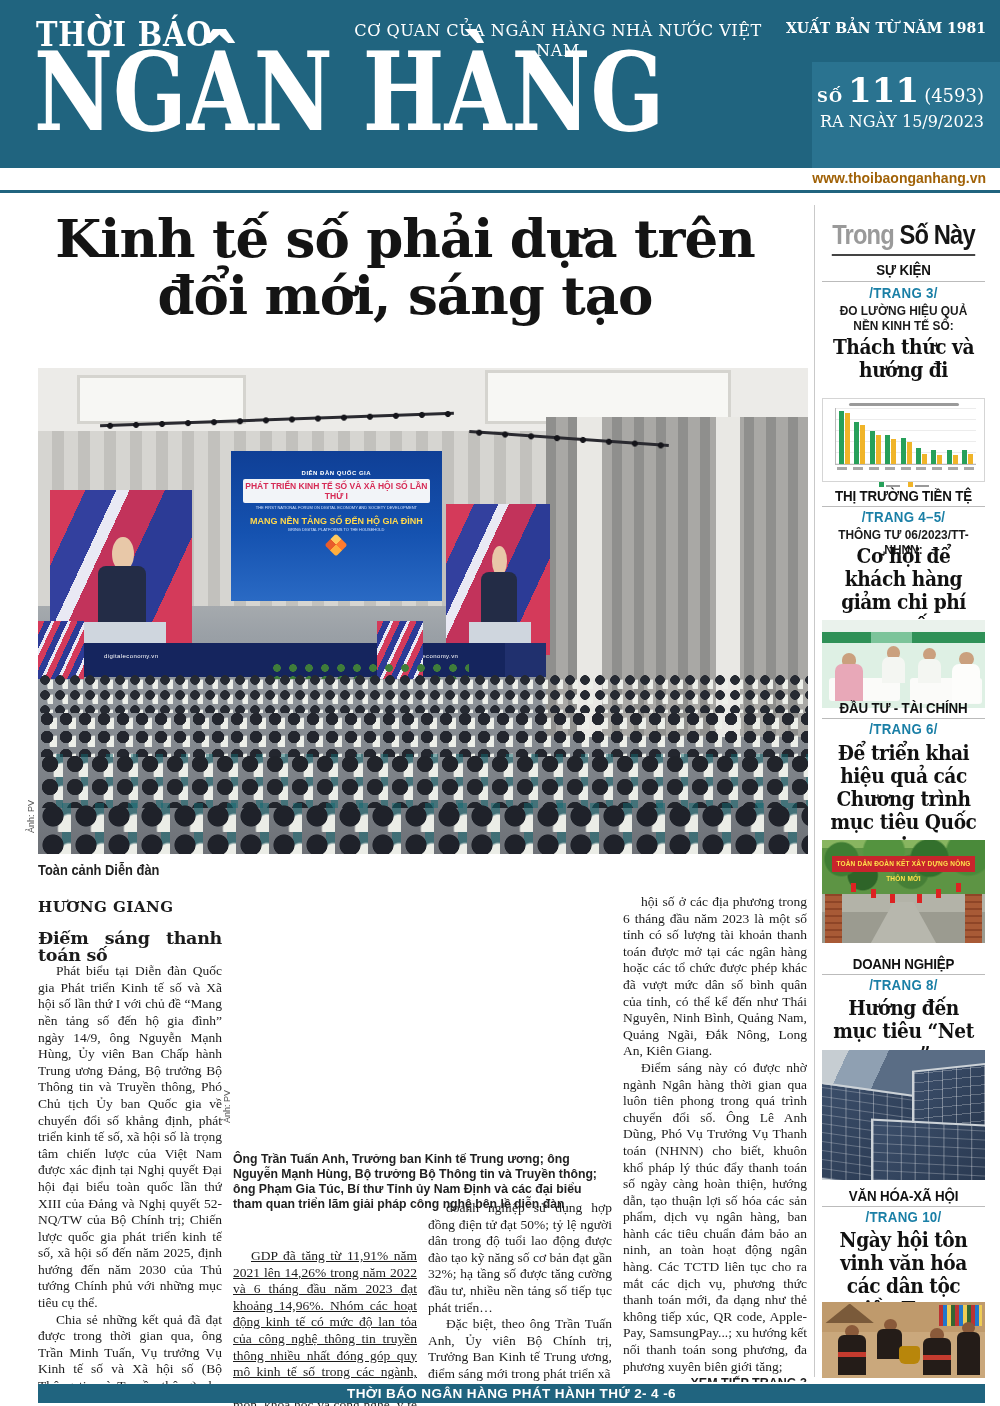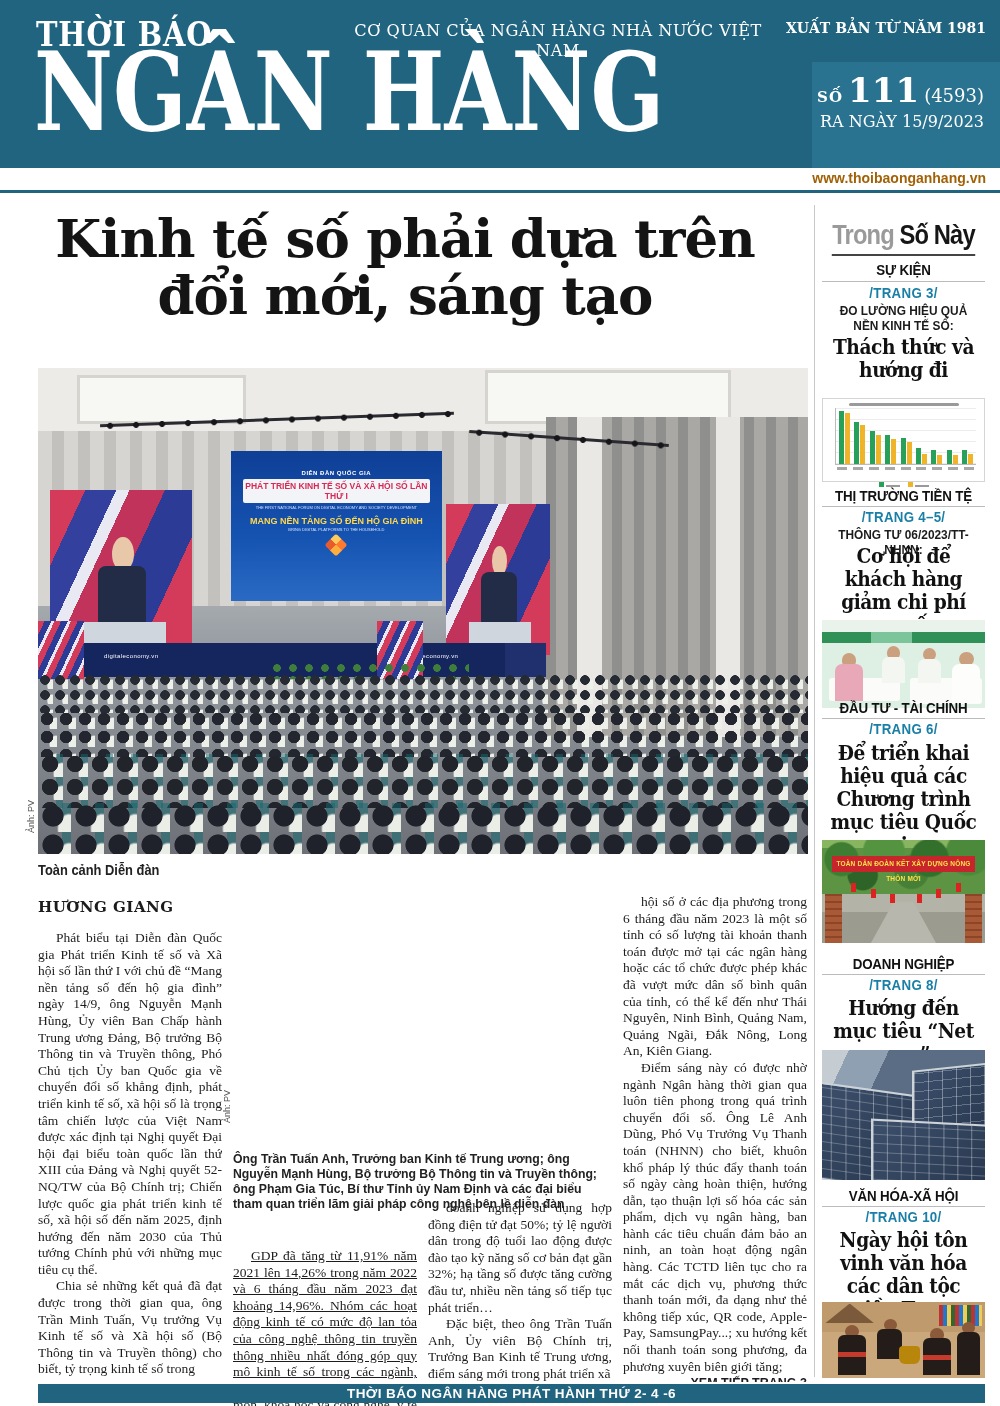--- a/index.html
+++ b/index.html
@@ -215,20 +215,21 @@
     <div class="abs crowd c4"></div>
   </div>
 
   <div class="abs headline">Kinh tế số phải dựa trên đổi mới, sáng tạo</div>
   <div class="abs photo-credit" style="left:26px;top:800px;">Ảnh: PV</div>
   <div class="abs bigcaption">Toàn cảnh Diễn đàn</div>
 
   <div class="abs byline">HƯƠNG GIANG</div>
 
   <div class="abs col" style="left:38px;top:930px;height:465px;overflow:hidden;">
+    <p class="subhead">Điểm sáng thanh toán số</p>
     <p>Phát biểu tại Diễn đàn Quốc gia Phát triển Kinh tế số và Xã hội số lần thứ I với chủ đề “Mang nền tảng số đến hộ gia đình” ngày 14/9, ông Nguyễn Mạnh Hùng, Ủy viên Ban Chấp hành Trung ương Đảng, Bộ trưởng Bộ Thông tin và Truyền thông, Phó Chủ tịch Ủy ban Quốc gia về chuyển đổi số khẳng định, phát triển kinh tế số, xã hội số là trọng tâm chiến lược của Việt Nam được xác định tại Nghị quyết Đại hội đại biểu toàn quốc lần thứ XIII của Đảng và Nghị quyết 52-NQ/TW của Bộ Chính trị; Chiến lược quốc gia phát triển kinh tế số, xã hội số đến năm 2025, định hướng đến năm 2030 của Thủ tướng Chính phủ với những mục tiêu cụ thể.</p>
     <p>Chia sẻ những kết quả đã đạt được trong thời gian qua, ông Trần Minh Tuấn, Vụ trưởng Vụ Kinh tế số và Xã hội số (Bộ Thông tin và Truyền thông) cho biết, tỷ trọng kinh tế số trong</p>
   </div>
 
   <div class="abs photo-credit" style="left:222px;top:1090px;">Ảnh: PV</div>
   <div class="abs midcaption">Ông Trần Tuấn Anh, Trưởng ban Kinh tế Trung ương; ông Nguyễn Mạnh Hùng, Bộ trưởng Bộ Thông tin và Truyền thông; ông Phạm Gia Túc, Bí thư Tỉnh ủy Nam Định và các đại biểu tham quan triển lãm giải pháp công nghệ bên lề diễn đàn</div>
 
   <div class="abs col" style="left:233px;top:1248px;height:196px;overflow:hidden;text-decoration:underline;">
     <p>GDP đã tăng từ 11,91% năm 2021 lên 14,26% trong năm 2022 và 6 tháng đầu năm 2023 đạt khoảng 14,96%. Nhóm các hoạt động kinh tế có mức độ lan tỏa của công nghệ thông tin truyền thông nhiều nhất đóng góp quy mô kinh tế số trong các ngành, lĩnh vực là hoạt động chuyên môn, khoa học và công nghệ, y tế và hoạt động trợ giúp xã hội; tỷ lệ</p>
   </div>

